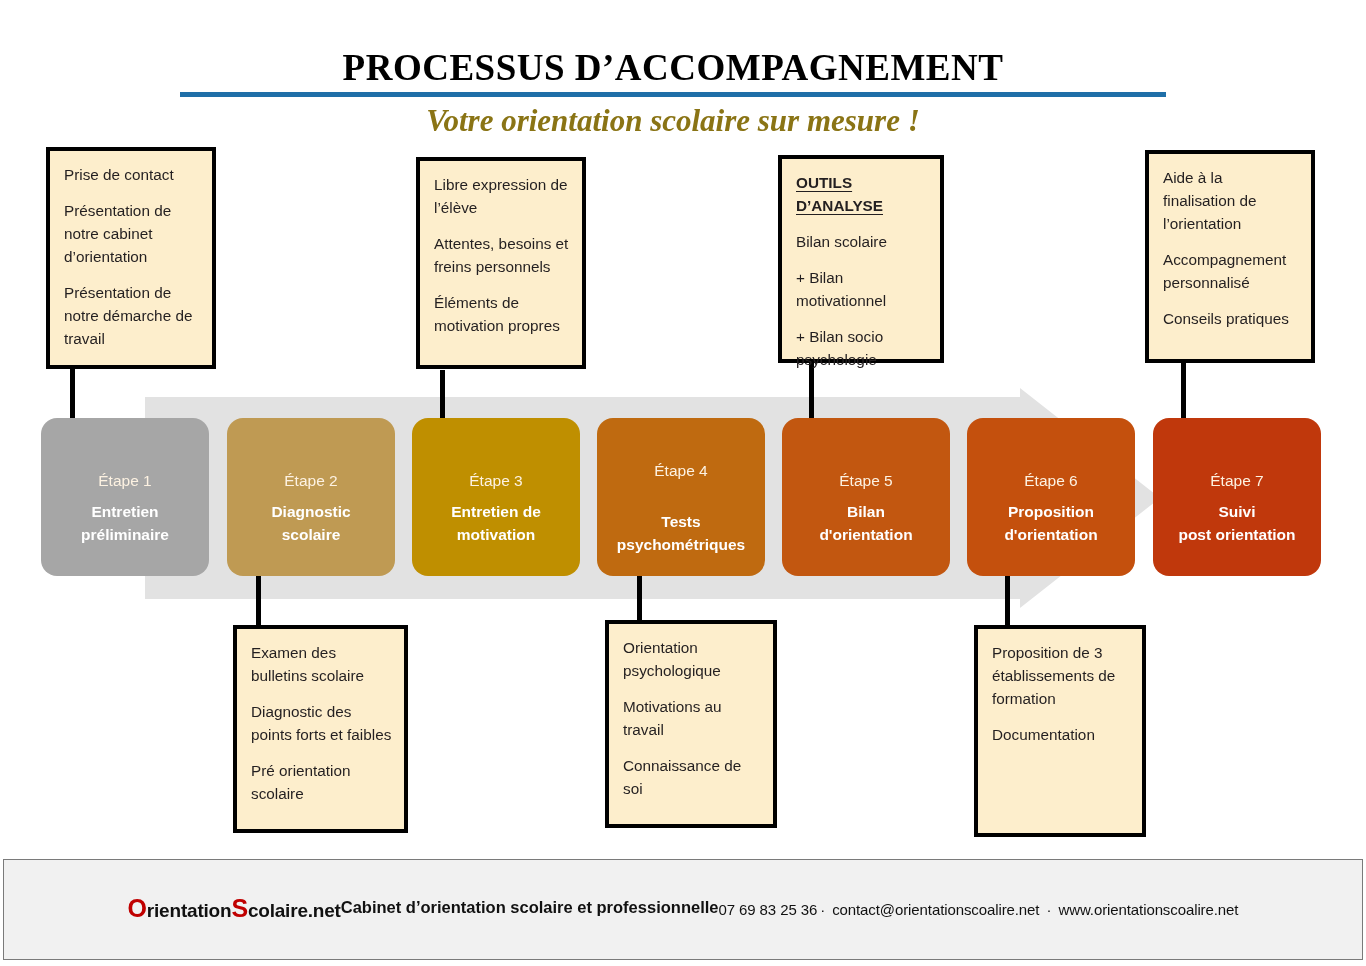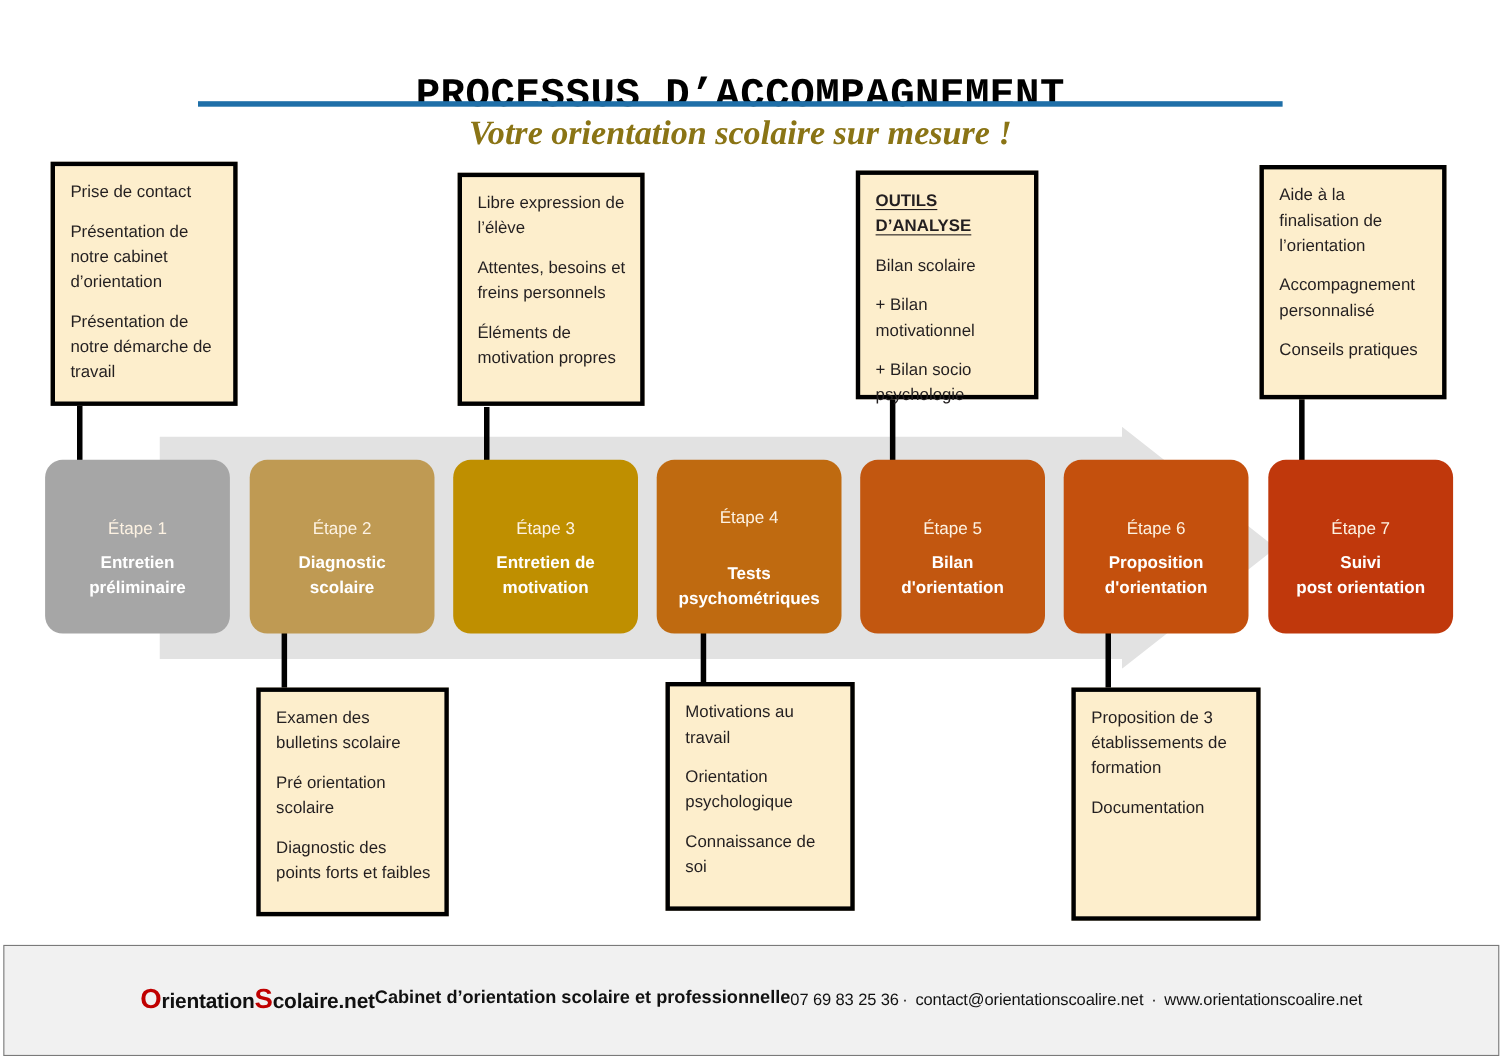--- a/index.html
+++ b/index.html
@@ -16,27 +16,26 @@
     color: #1a1a1a;
   }
 
   
   #header-title {
     position: absolute;
     left: 180px;
     top: 46px;
     width: 986px;
     text-align: center;
-    font-family: Liberation Mono, monospace;
+    font-family: Liberation Serif, serif;
     font-size: 37px;
     font-weight: 700;
     letter-spacing: 0.5px;
     color: #000000;
     white-space: nowrap;
-    margin-top: 20px;
   }
   #header-rule {
     position: absolute;
     left: 180px;
     top: 92px;
     width: 986px;
     height: 5px;
     background: #1F6FA8;
   }
   #header-subtitle {
@@ -261,27 +260,27 @@
 <div class="step-card" style="left:1153px; background:#c0380c;">
   <div class="step-number">Étape 7</div>
   <div class="step-title">
     <div>Suivi</div>
     <div>post orientation</div>
   </div>
 </div>
 
 <div class="note-box" style="left:233px; top:625px; width:175px; height:208px;">
   <div class="note-line">Examen des bulletins scolaire</div>
+  <div class="note-line">Diagnostic des points forts et faibles</div>
   <div class="note-line">Pré orientation scolaire</div>
-  <div class="note-line">Diagnostic des points forts et faibles</div>
 </div>
 
 <div class="note-box" style="left:605px; top:620px; width:172px; height:208px;">
+  <div class="note-line">Orientation psychologique</div>
   <div class="note-line">Motivations au travail</div>
-  <div class="note-line">Orientation psychologique</div>
   <div class="note-line">Connaissance de soi</div>
 </div>
 
 <div class="note-box" style="left:974px; top:625px; width:172px; height:212px;">
   <div class="note-line">Proposition de 3 établissements de formation</div>
   <div class="note-line">Documentation</div>
 </div>
 
 <div id="footer-panel">
   <div id="brand-line">

